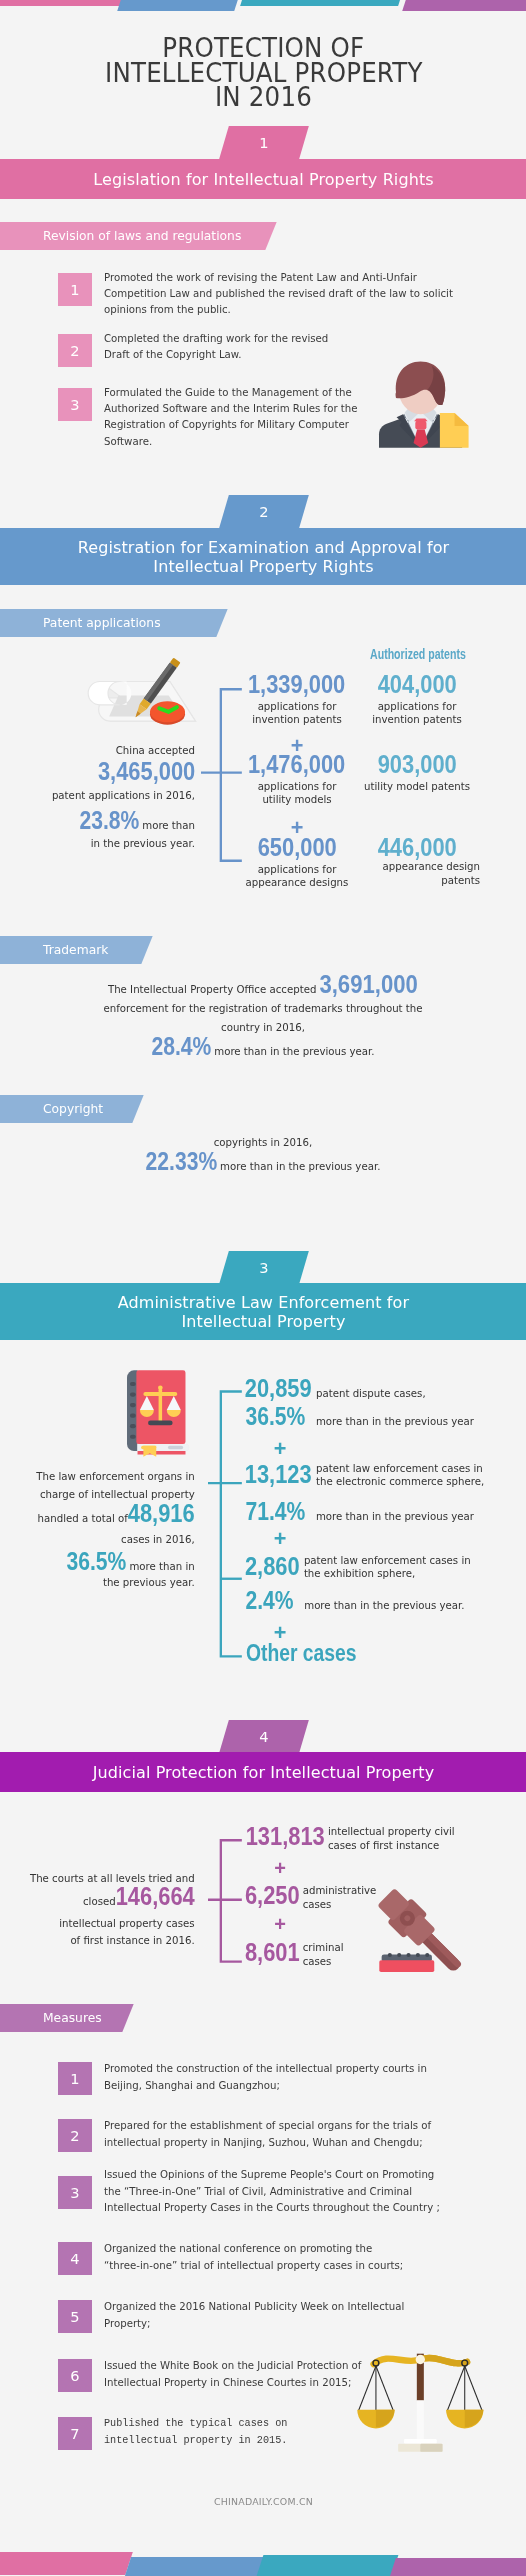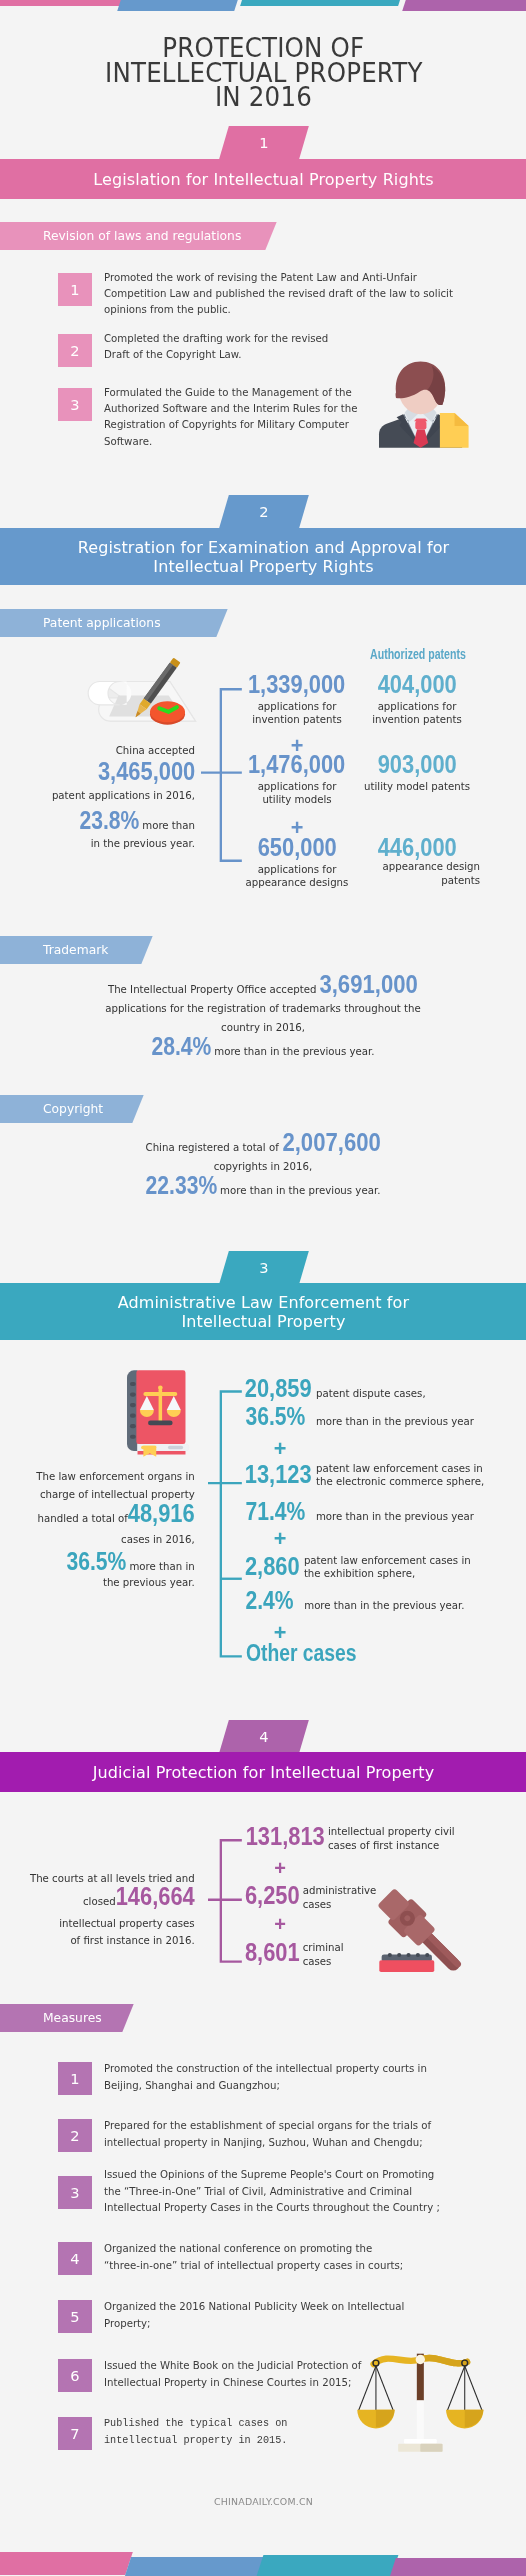--- a/index.html
+++ b/index.html
@@ -208,31 +208,30 @@
     <div class="lbl" style="margin-top:2px;white-space:pre-line;text-align:right;">appearance design
 patents</div>
   </div>
 
   <div class="sub" style="top:936px;width:155px;">
     <div class="bg" style="width:170px;background:#8eb2d8;"></div>
     <div class="tx" style="left:43px;">Trademark</div>
   </div>
   <div class="abs cen" style="left:70px;top:975px;width:386px;font-size:10.2px;line-height:19px;">
     <div><span>The Intellectual Property Office accepted</span> <span class="bignum" style="color: rgb(103, 147, 202); display: inline-block; transform: scaleX(0.885); margin-left: -6.4px; margin-right: -6.4px;">3,691,000</span></div>
-    <div>applications for the registration of trademarks throughout the</div>
+    <div>enforcement for the registration of trademarks throughout the</div>
     <div>country in 2016,</div>
     <div><span class="pctnum" style="color: rgb(103, 147, 202); display: inline-block; transform: scaleX(0.845); margin-left: -5.5px; margin-right: -5.5px;">28.4%</span><span>more than in the previous year.</span></div>
   </div>
 
   <div class="sub" style="top:1095px;width:146px;">
     <div class="bg" style="width:161px;background:#8eb2d8;"></div>
     <div class="tx" style="left:43px;">Copyright</div>
   </div>
   <div class="abs cen" style="left:70px;top:1133px;width:386px;font-size:10.2px;line-height:19px;">
-    <div><span>China registered a total of</span> <span class="bignum" style="color: rgb(103, 147, 202); display: inline-block; transform: scaleX(0.885); margin-left: -6.4px; margin-right: -6.4px;">2,007,600</span></div>
     <div>copyrights in 2016,</div>
     <div><span class="pctnum" style="color: rgb(103, 147, 202); display: inline-block; transform: scaleX(0.845); margin-left: -6.6px; margin-right: -6.6px;">22.33%</span><span>more than in the previous year.</span></div>
   </div>
 
   <div class="numtab" style="left:224px;top:1251px;background:#3aa8bf;">
     <span>3</span>
   </div>
   <div class="band" style="top:1283px;height:57px;background:#3aa8bf;">
     <div class="bt">Administrative Law Enforcement for</div>
     <div class="bt">Intellectual Property</div>

